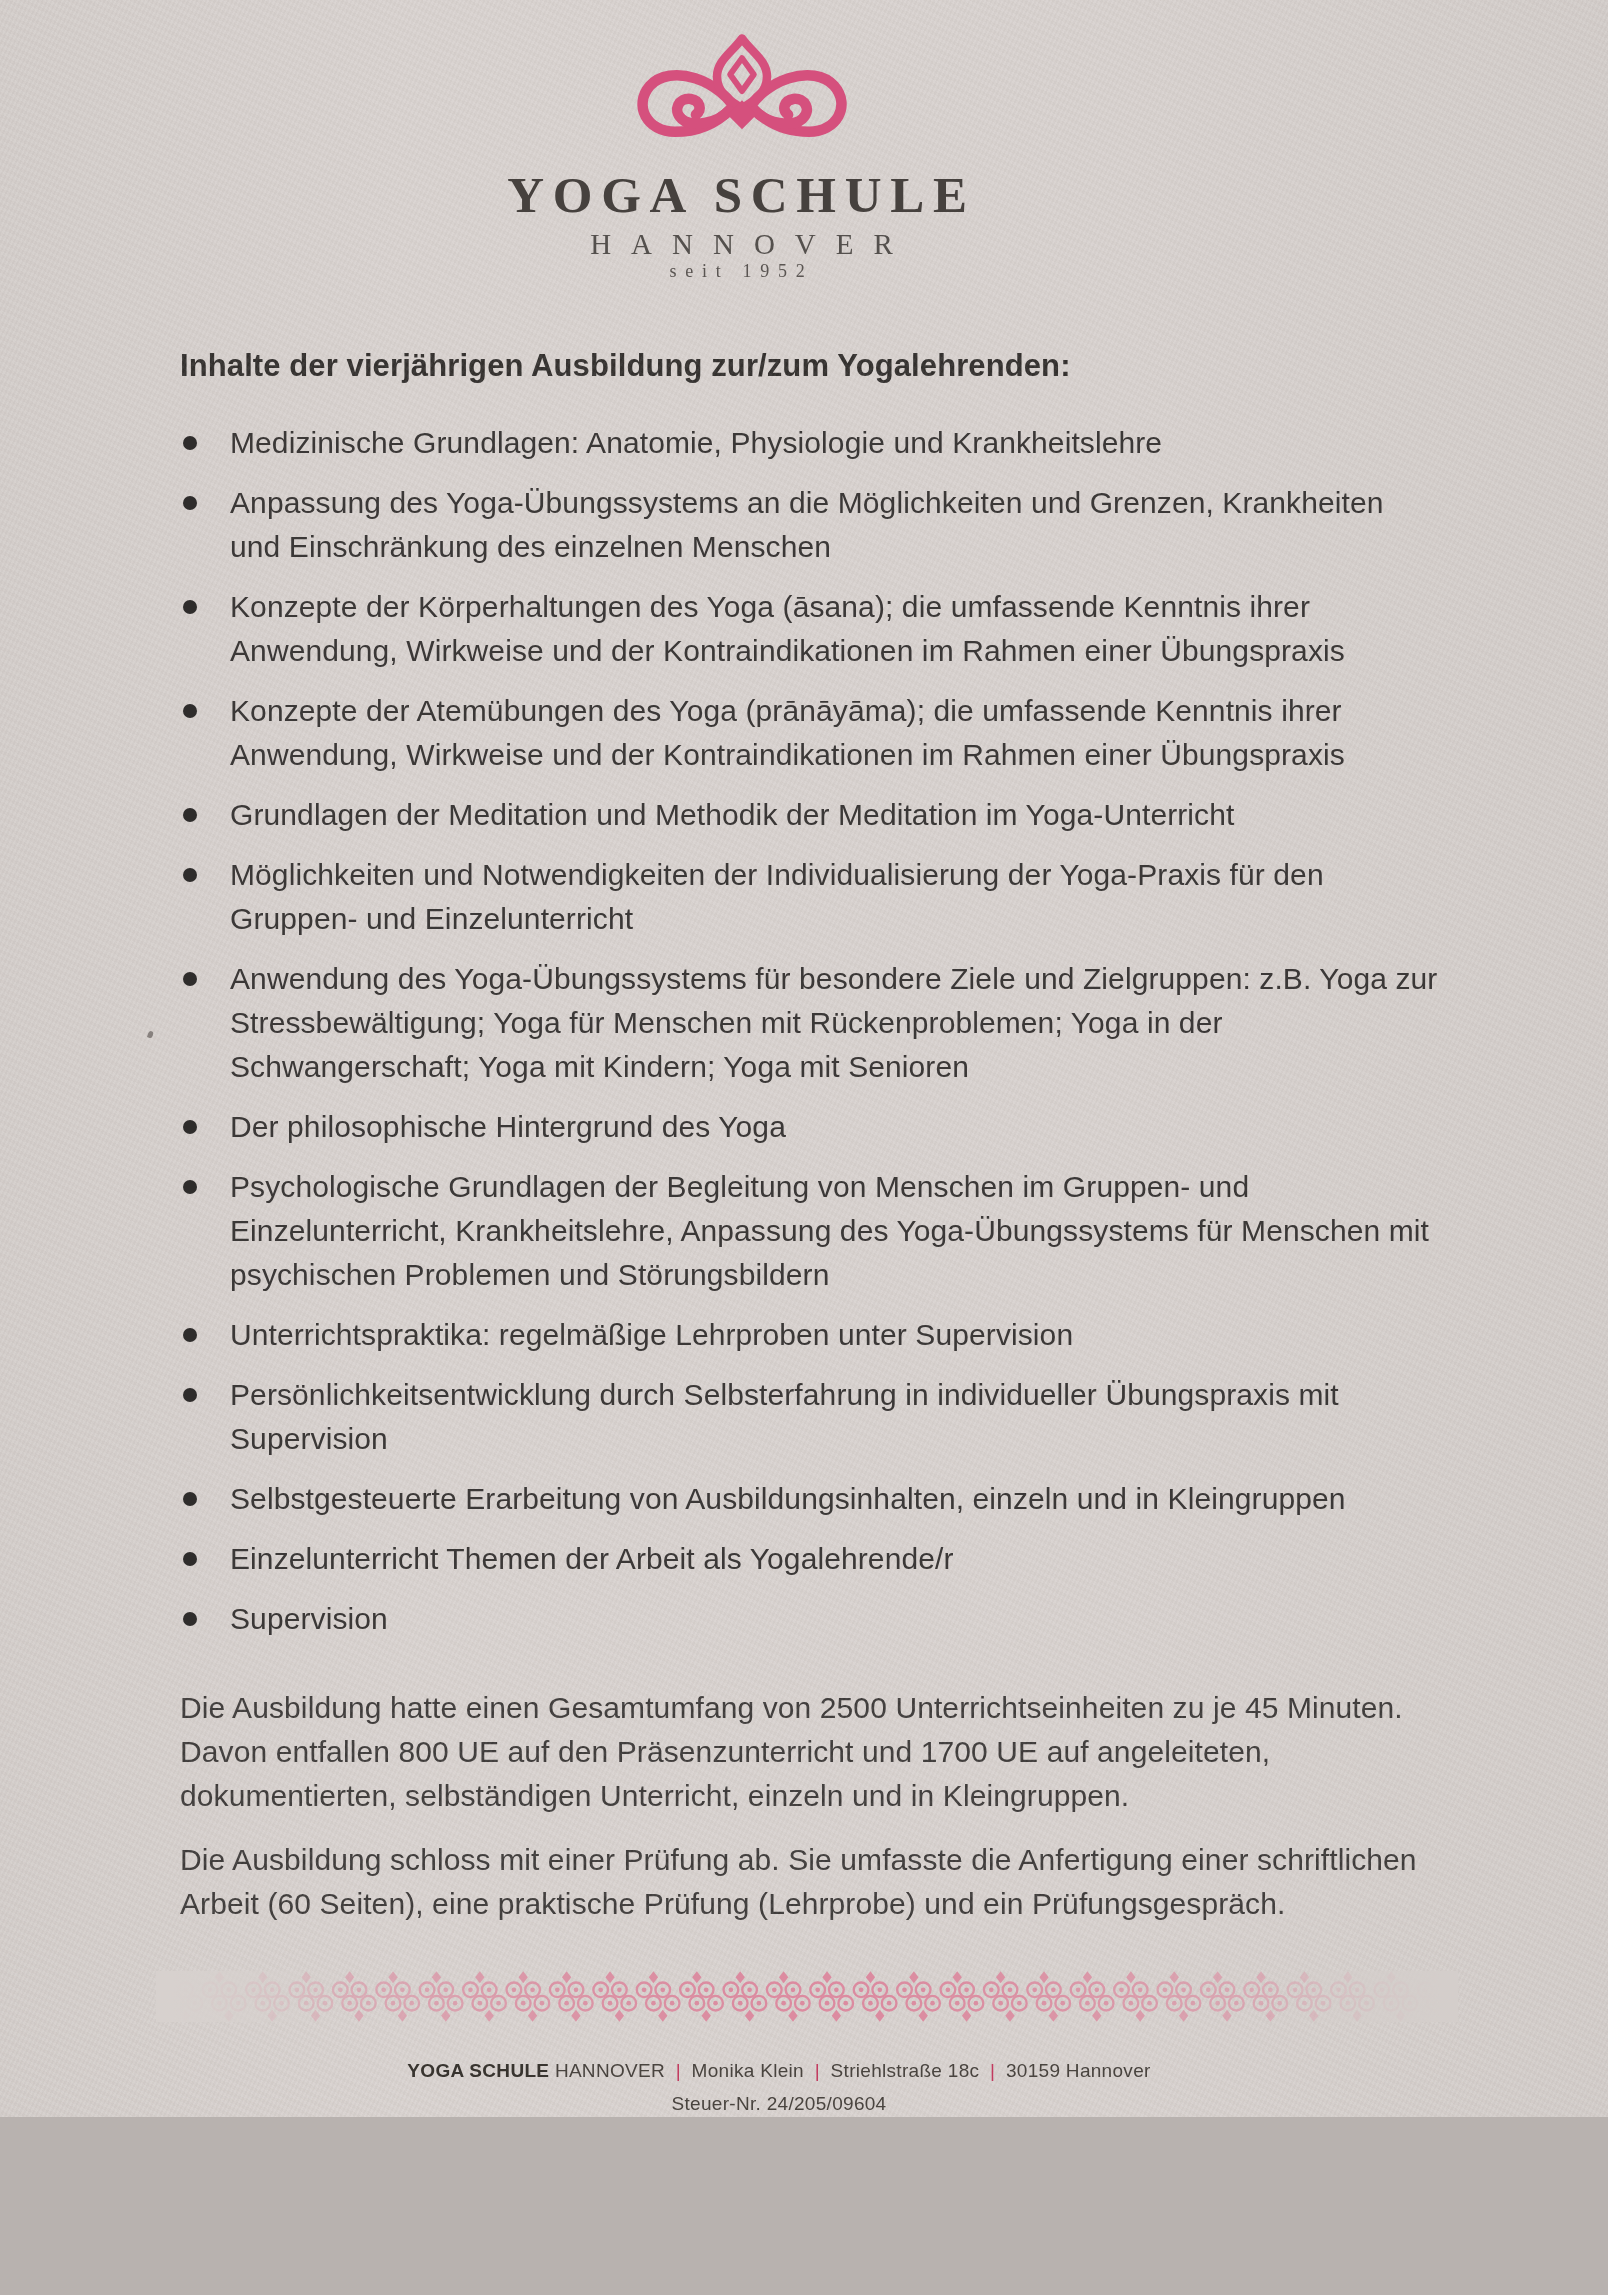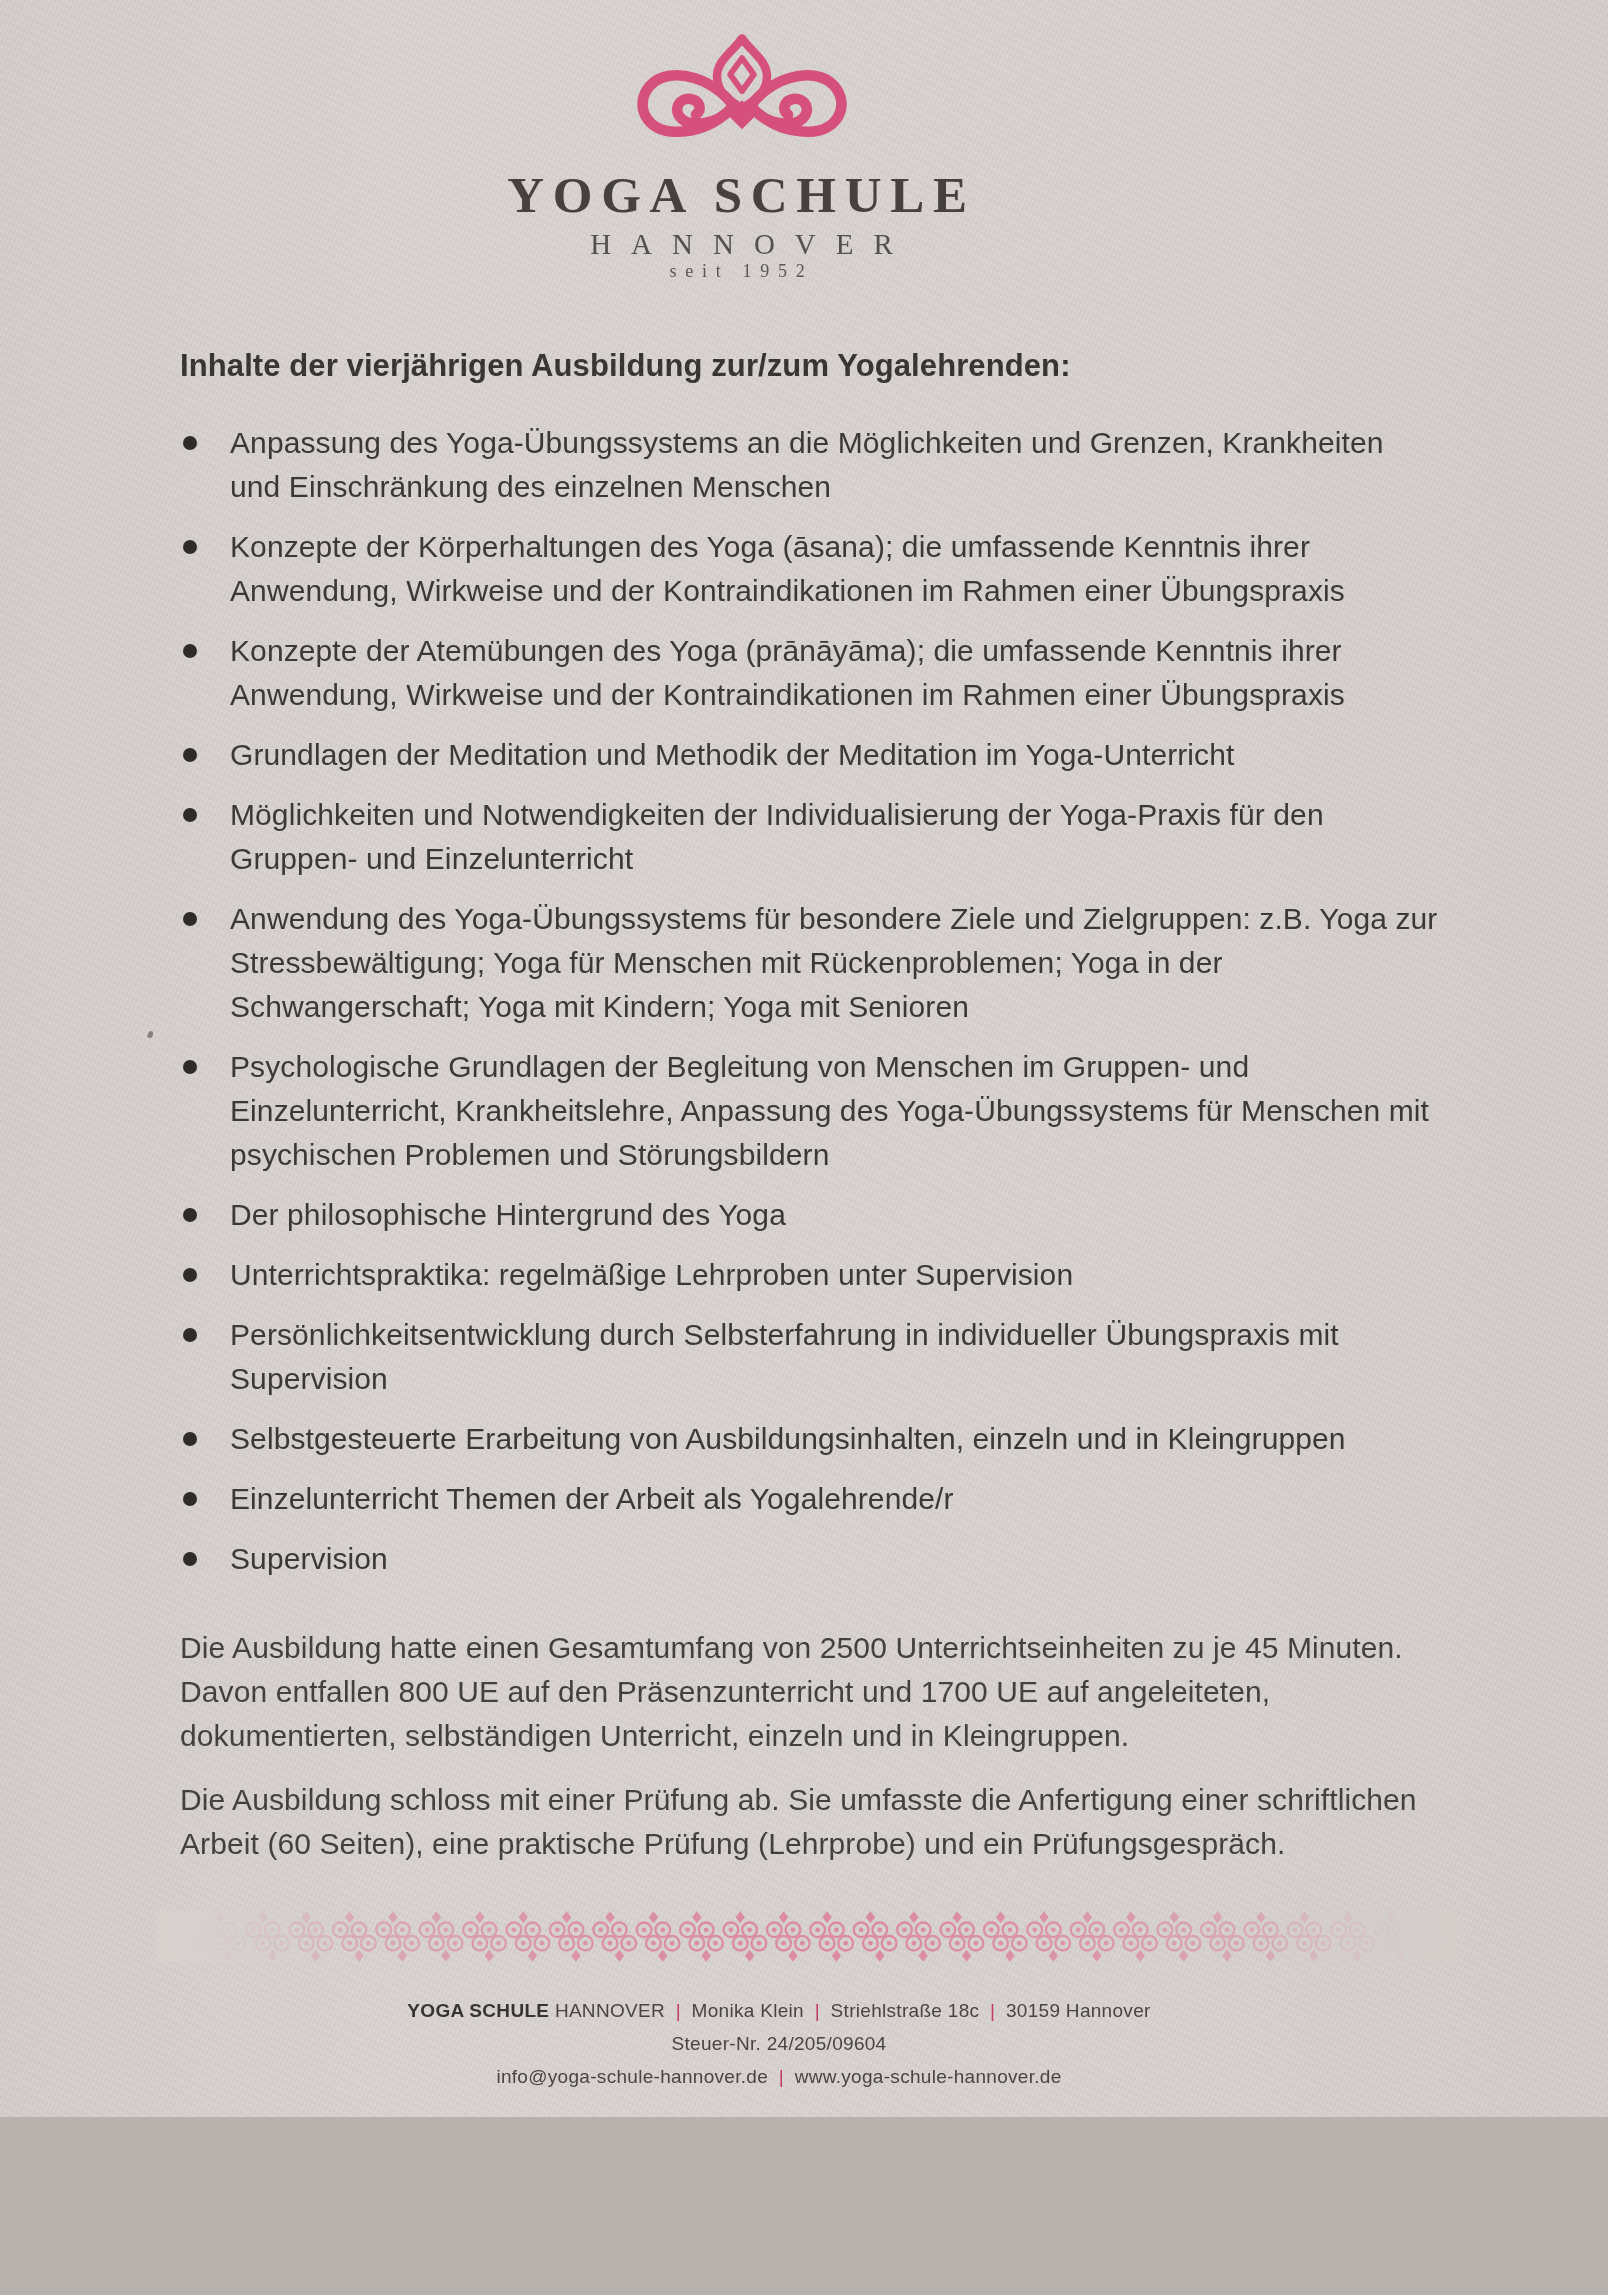--- a/index.html
+++ b/index.html
@@ -150,28 +150,29 @@
       </svg>
       <div class="brand-title">YOGA SCHULE</div>
       <div class="brand-sub">HANNOVER</div>
       <div class="brand-tag">seit 1952</div>
     </div>
   </header>
 
   <main class="content">
     <h1 class="doc-heading">Inhalte der vierjährigen Ausbildung zur/zum Yogalehrenden:</h1>
     <ul class="doc-list" id="bullet-list">
+        <li>Medizinische Grundlagen: Anatomie, Physiologie und Krankheitslehre</li>
         <li>Anpassung des Yoga-Übungssystems an die Möglichkeiten und Grenzen, Krankheiten und  Einschränkung des einzelnen Menschen</li>
         <li>Konzepte der Körperhaltungen des Yoga (āsana); die umfassende Kenntnis ihrer Anwendung, Wirkweise und der Kontraindikationen im Rahmen einer Übungspraxis</li>
         <li>Konzepte der Atemübungen des Yoga (prānāyāma); die umfassende Kenntnis ihrer Anwendung, Wirkweise und der Kontraindikationen im Rahmen einer Übungspraxis</li>
         <li>Grundlagen der Meditation und Methodik der Meditation im Yoga-Unterricht</li>
         <li>Möglichkeiten und Notwendigkeiten der Individualisierung der Yoga-Praxis für den Gruppen- und Einzelunterricht</li>
         <li>Anwendung des Yoga-Übungssystems für besondere Ziele und Zielgruppen: z.B. Yoga zur Stressbewältigung; Yoga für Menschen mit Rückenproblemen; Yoga in der Schwangerschaft; Yoga mit Kindern; Yoga mit Senioren</li>
+        <li>Der philosophische Hintergrund des Yoga</li>
         <li>Psychologische Grundlagen der Begleitung von Menschen im Gruppen- und Einzelunterricht, Krankheitslehre, Anpassung des Yoga-Übungssystems für Menschen mit psychischen Problemen und Störungsbildern</li>
-        <li>Der philosophische Hintergrund des Yoga</li>
         <li>Unterrichtspraktika: regelmäßige Lehrproben unter Supervision</li>
         <li>Persönlichkeitsentwicklung durch Selbsterfahrung  in individueller Übungspraxis mit Supervision</li>
         <li>Selbstgesteuerte Erarbeitung von Ausbildungsinhalten, einzeln und in Kleingruppen</li>
         <li>Einzelunterricht Themen der Arbeit als Yogalehrende/r</li>
         <li>Supervision</li>
       </ul>
     <p class="doc-para para-1">Die Ausbildung hatte einen Gesamtumfang von 2500 Unterrichtseinheiten zu je 45 Minuten. Davon entfallen 800 UE auf den Präsenzunterricht und 1700 UE auf angeleiteten, dokumentierten, selbständigen Unterricht, einzeln und in Kleingruppen.</p>
     <p class="doc-para para-2">Die Ausbildung schloss mit einer Prüfung ab. Sie umfasste die Anfertigung einer schriftlichen Arbeit (60 Seiten), eine praktische Prüfung (Lehrprobe) und ein Prüfungsgespräch.</p>
   </main>
 

